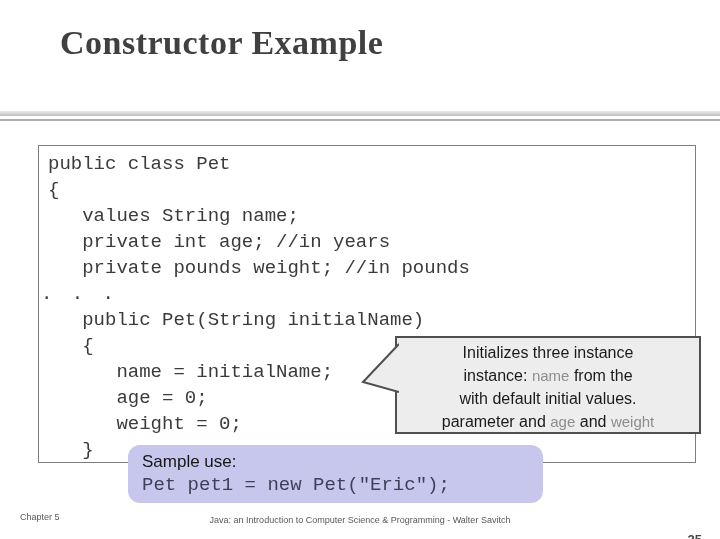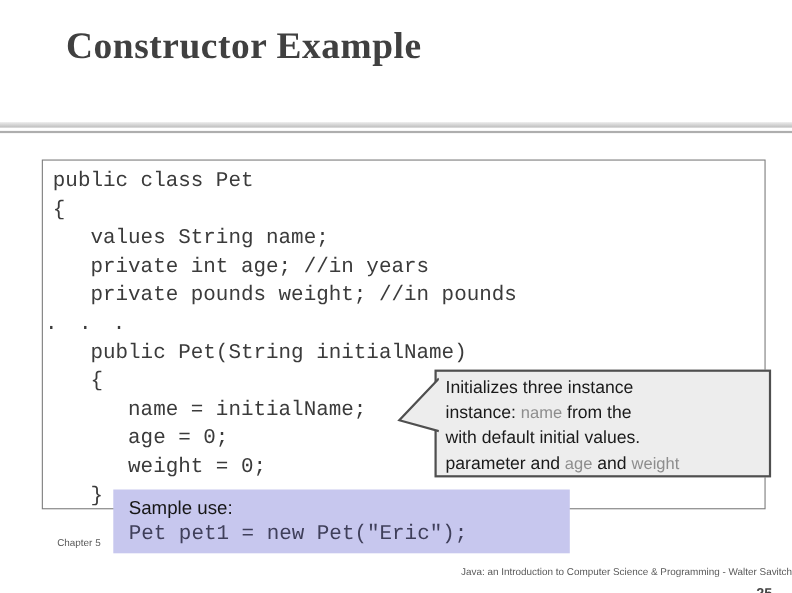--- a/index.html
+++ b/index.html
@@ -55,64 +55,65 @@
     background: #ededed;
     border: 2px solid #4f4f4f;
     padding: 3px 8px;
     z-index: 5;
   }
   .callout-line {
     font-size: 16px;
     line-height: 23px;
     color: #1a1a1a;
     white-space: nowrap;
+    text-align: center;
   }
   .callout-mono {
     font-family: Liberation Sans, sans-serif;
     font-size: 15px;
     color: #8d8d8d;
   }
   .callout-tail {
     position: absolute;
     left: 355px; top: 342px;
     width: 44px; height: 52px;
     z-index: 6;
   }
   .sample-box {
     position: absolute;
-    left: 103px; top: 445px;
+    left: 128px; top: 445px;
     width: 415px; height: 58px;
     background: #c7c7ee;
     padding: 5px 0 0 14px;
     z-index: 4;
+    border-radius: 12px;
   }
   .sample-label {
     font-size: 17px;
     color: #151515;
     line-height: 23px;
   }
   .sample-code {
     font-family: "Liberation Mono", "DejaVu Sans Mono", monospace;
     font-size: 19px;
     line-height: 25px;
     color: #3f3f5a;
     white-space: pre;
   }
   .footer-left {
     position: absolute;
-    left: 20px; top: 488px;
+    left: 20px; top: 512px;
     font-size: 9px;
     color: #595959;
-    margin-left: 32px;
   }
   .footer-center {
     position: absolute;
     left: 0; top: 515px;
     width: 720px;
-    text-align: right;
+    text-align: center;
     font-size: 9px;
     color: #595959;
   }
   .footer-page {
     position: absolute;
     right: 18px; top: 532px;
     font-size: 13px;
     font-weight: 700;
     color: #454545;
     text-decoration: underline;

